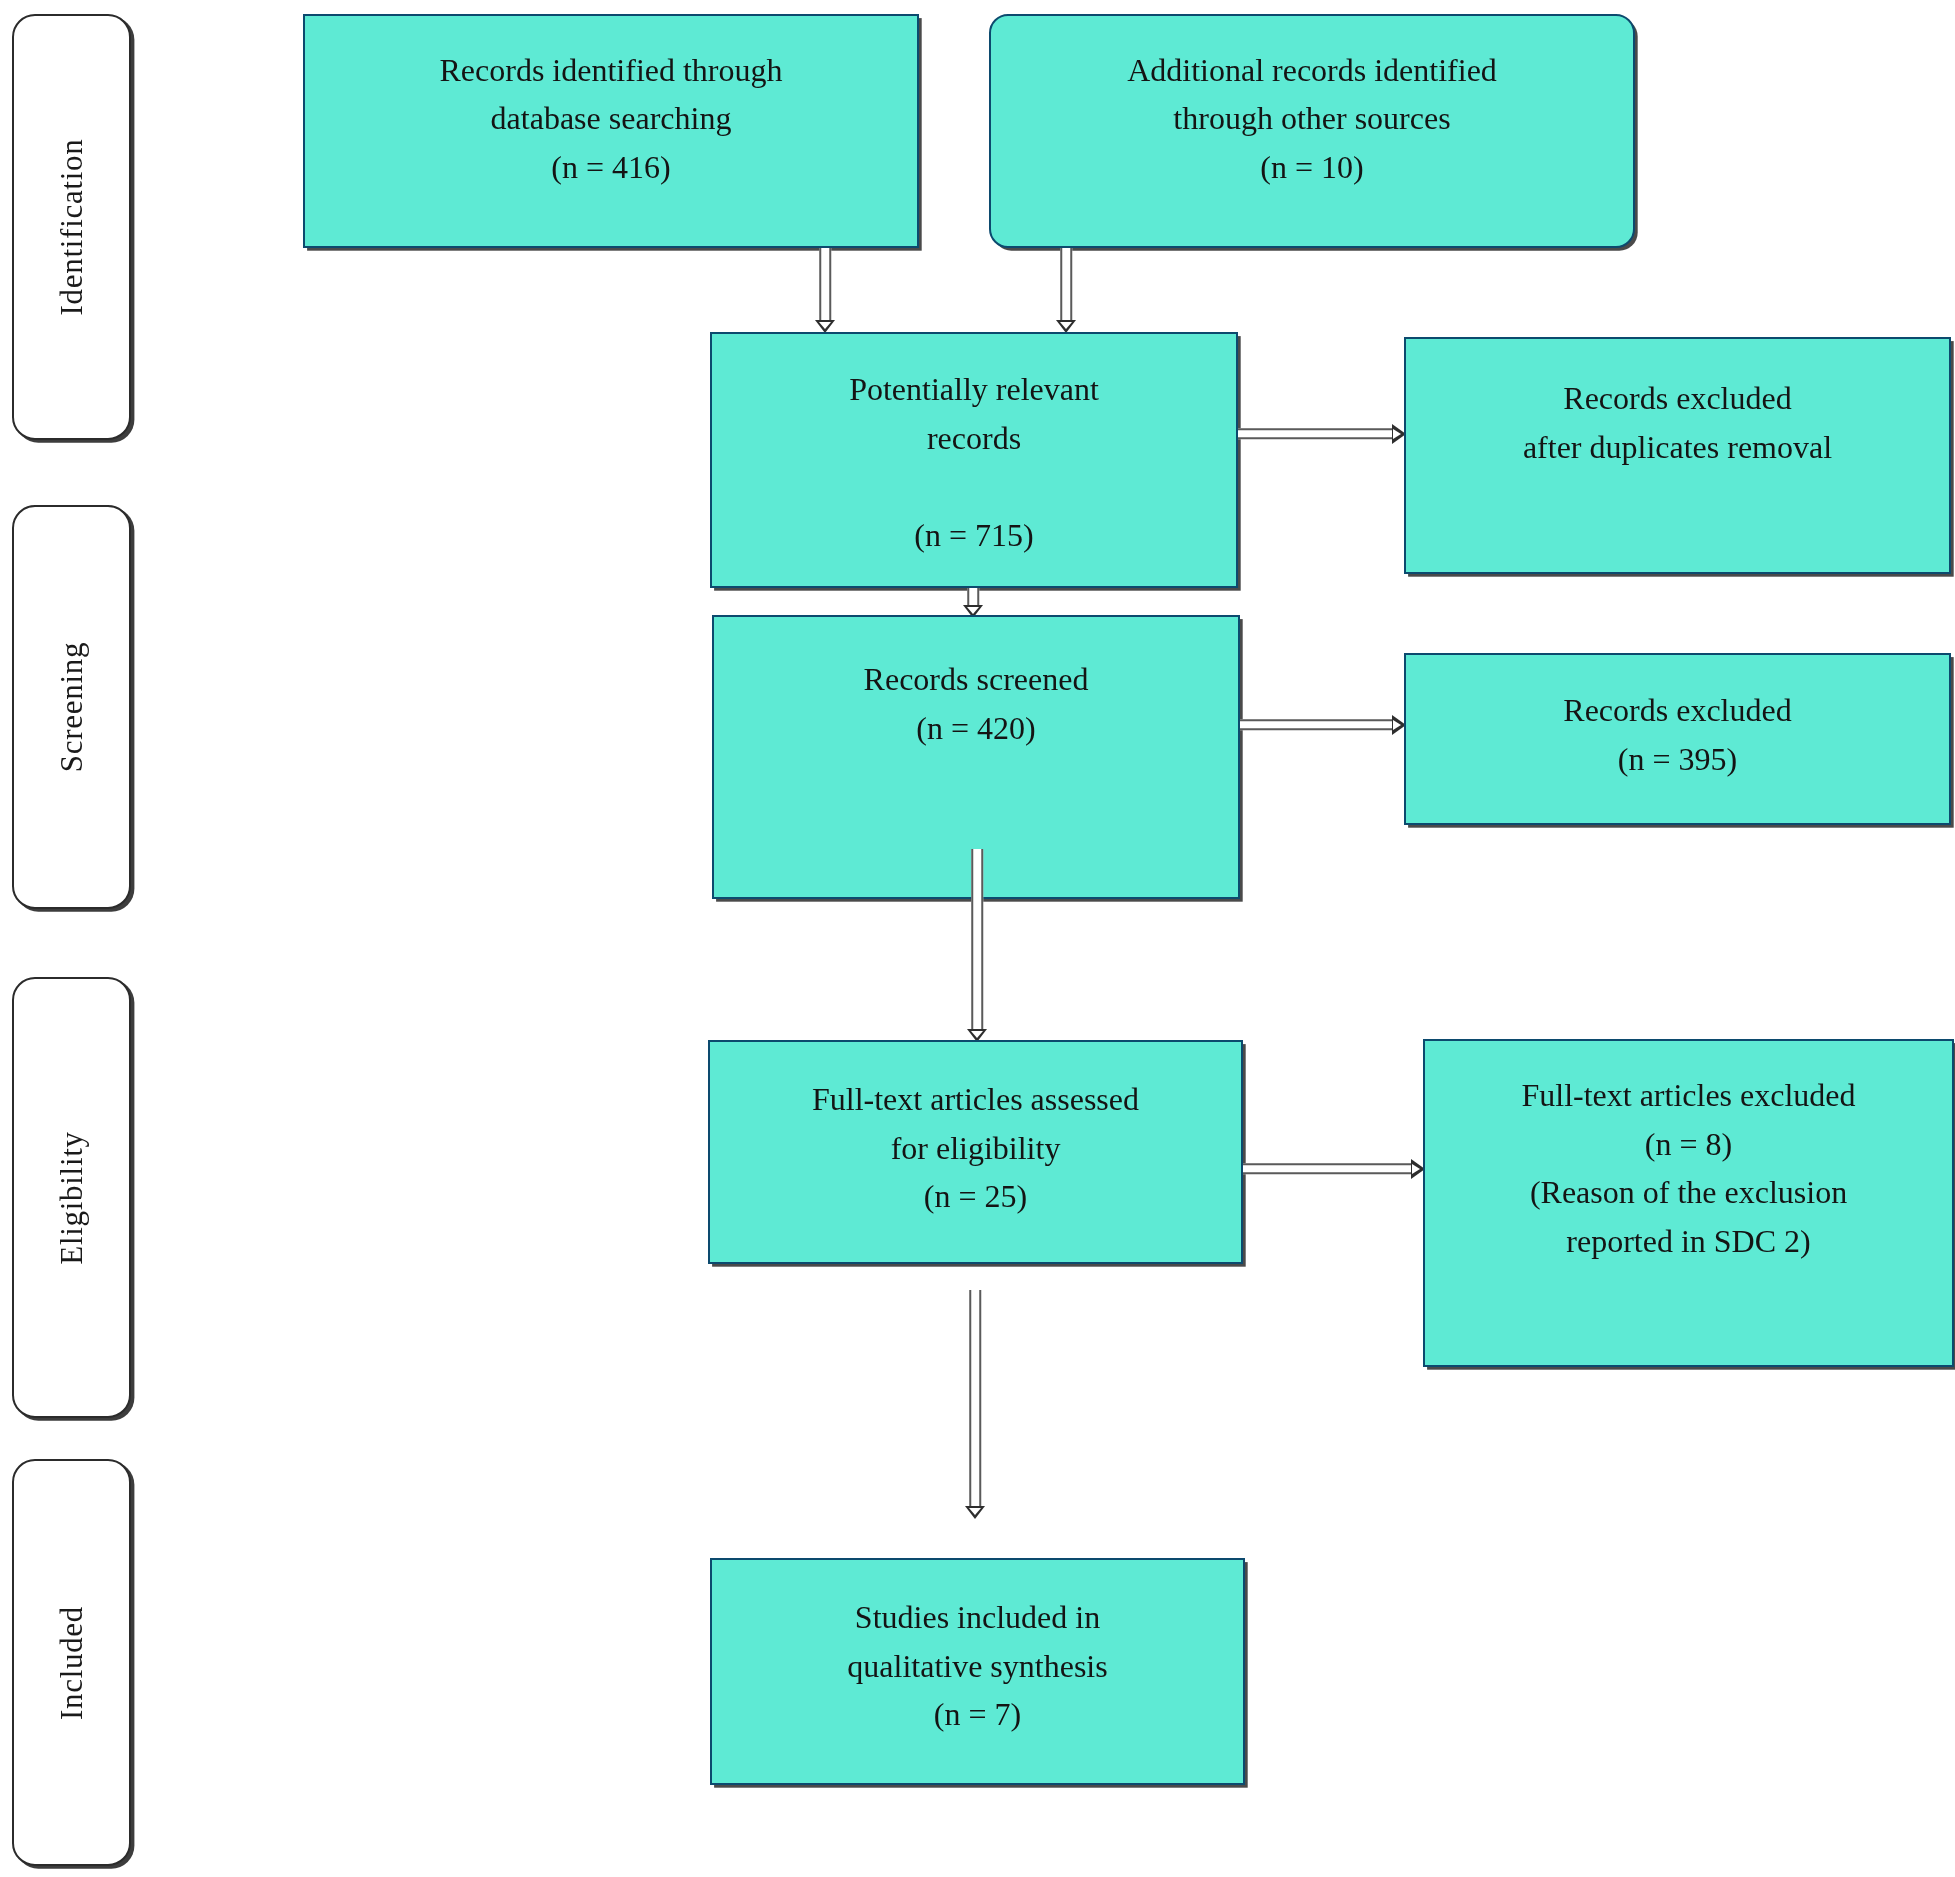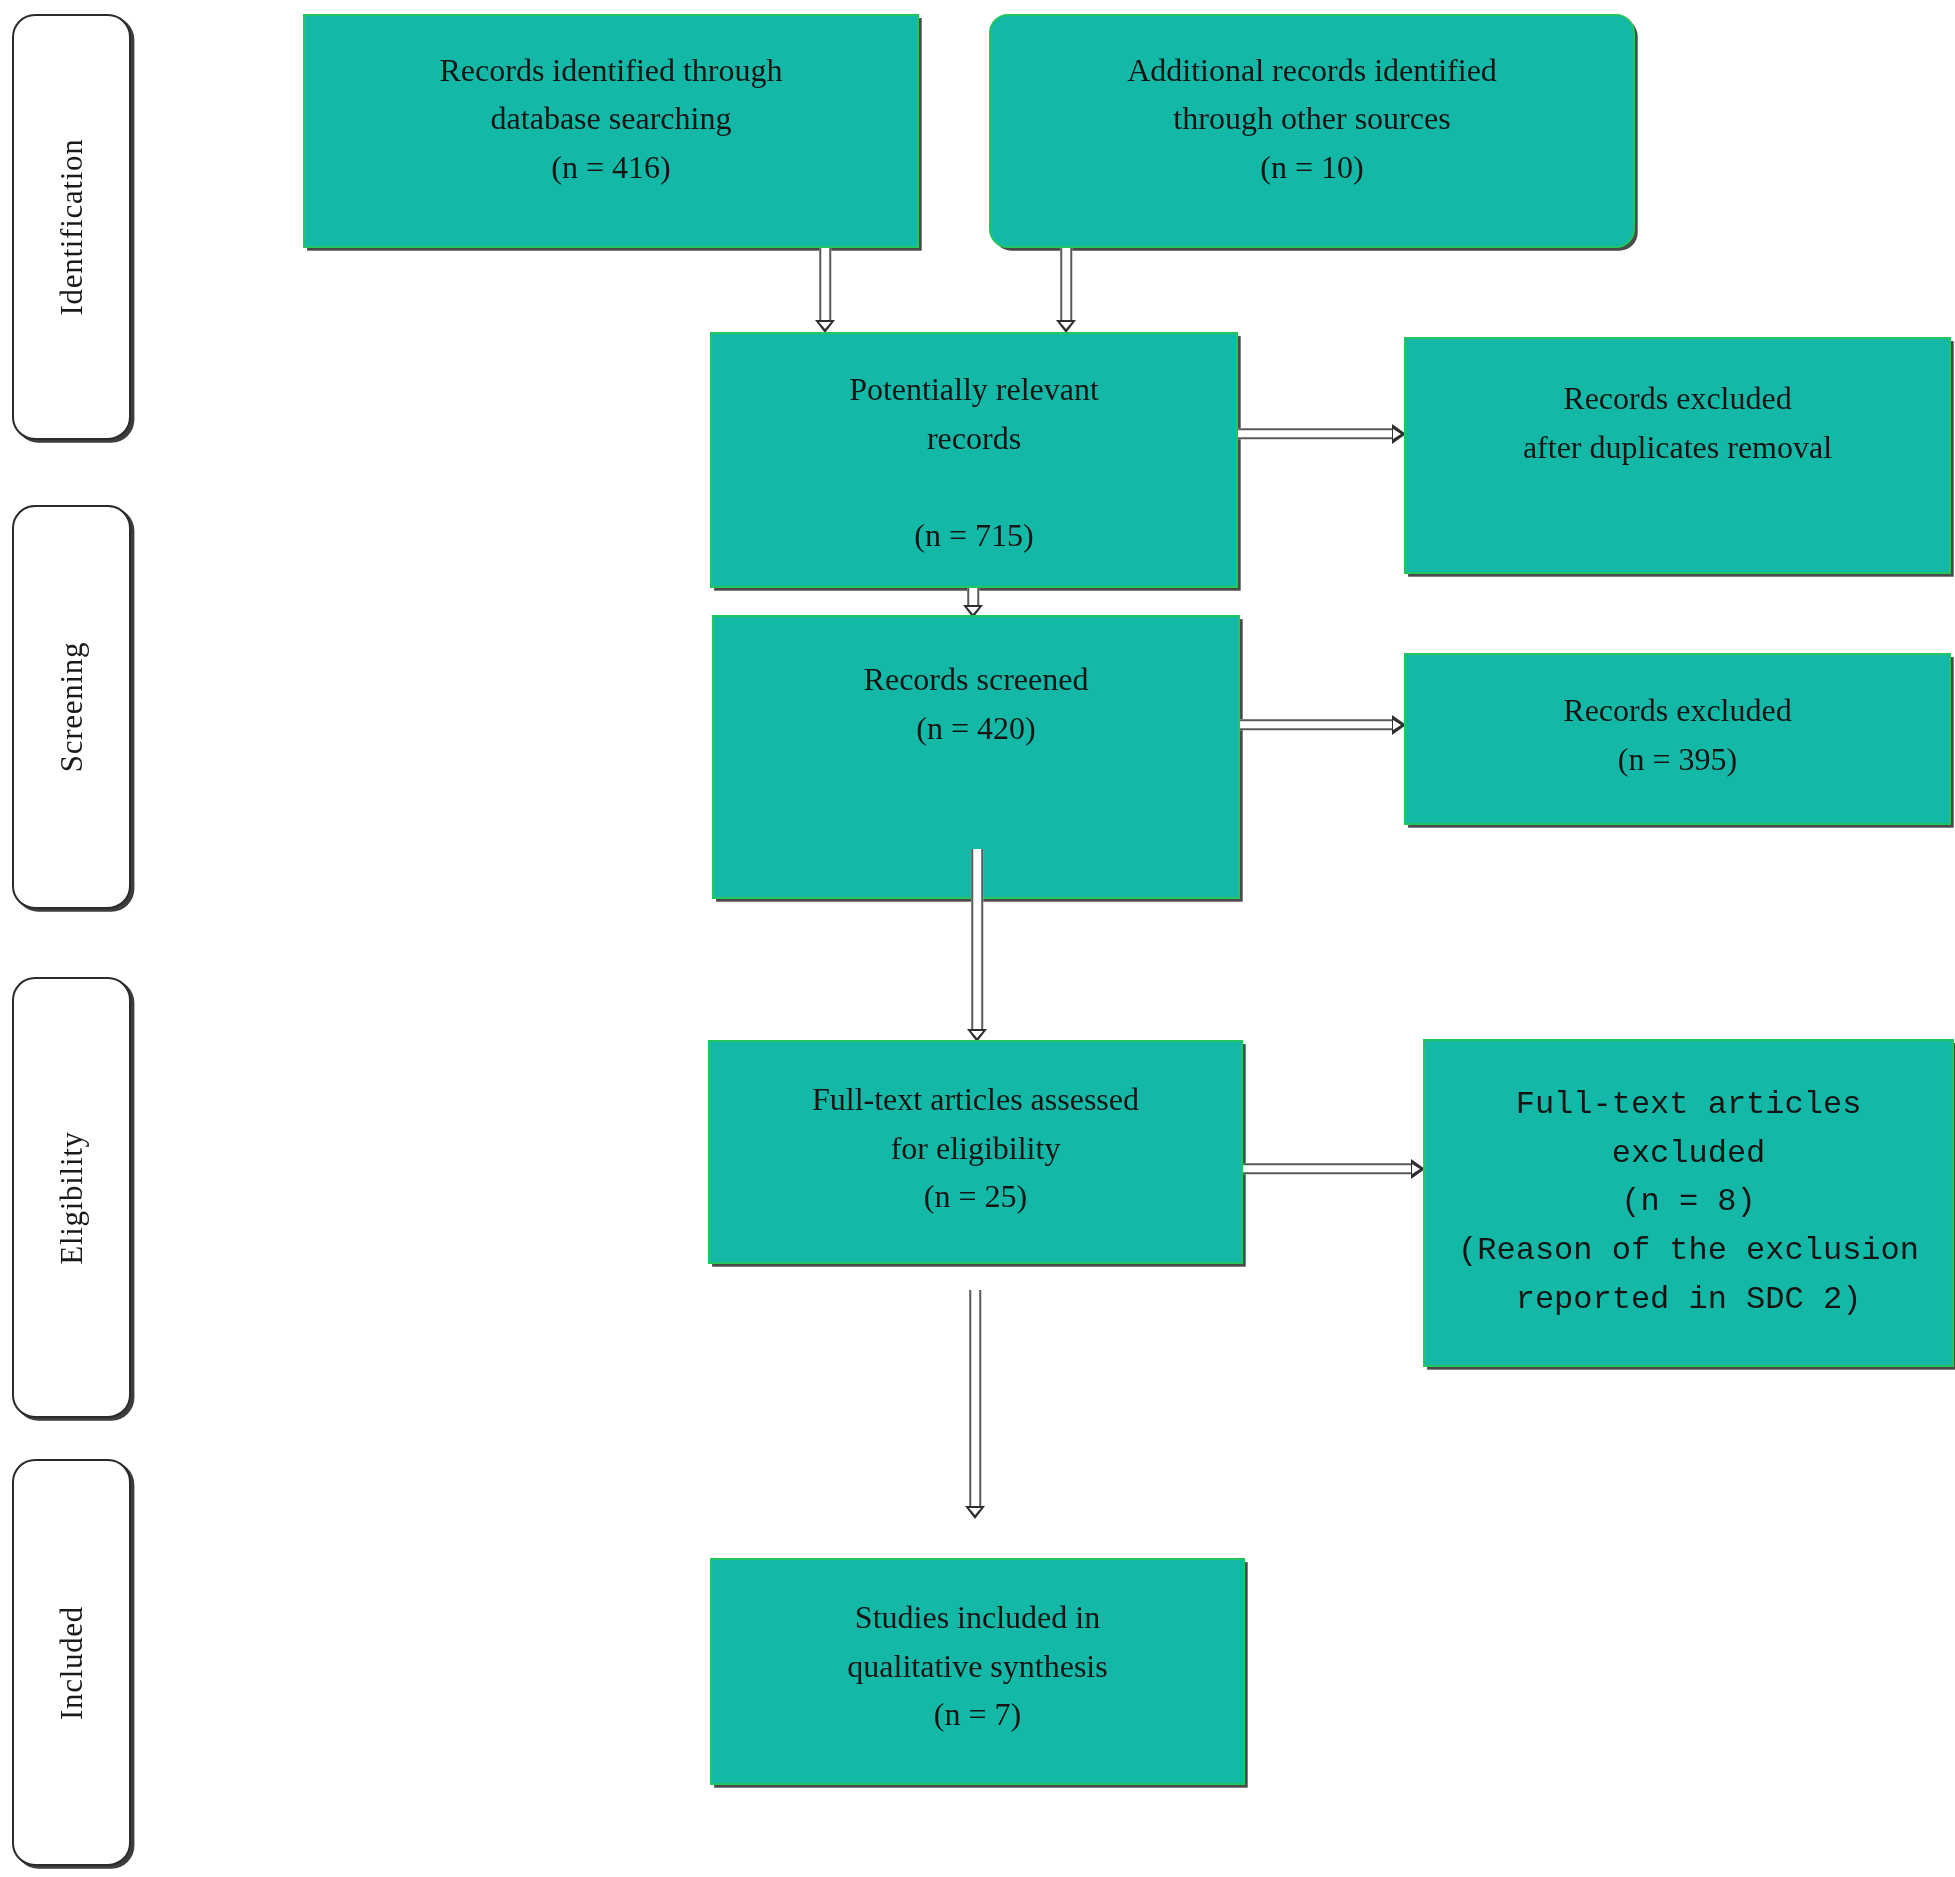--- a/index.html
+++ b/index.html
@@ -37,22 +37,22 @@
     font-size: 31px;
     letter-spacing: 0.7px;
     color: #1a1a1a;
     font-family: "Liberation Serif", "DejaVu Serif", serif;
   }
 
   
   .node {
     position: absolute;
     box-sizing: border-box;
-    background: #14b8a6;
-    border: 2px solid #22c55e;
+    background: #5eead4;
+    border: 2px solid #0c4a6e;
     box-shadow: 3.4px 3.4px 0 -0.7px #4a4a4a;
   }
   .node .node-text {
     position: absolute;
     left: 0;
     right: 0;
     text-align: center;
     font-size: 32px;
     line-height: 1.52;
     color: #141414;
@@ -247,21 +247,21 @@
     </div>
   </div>
 
   <div class="conn horiz" style="left:1243px; top:1157px; width:182px; height:23px;">
     <span class="shaft"></span>
     <span class="head"></span>
     <span class="head-inner"></span>
   </div>
 
   <div class="node" style="left:1423px; top:1039px; width:531px; height:328px;">
-    <div class="node-text" style="top:40px;font-family:Liberation Mono, monospace;">
+    <div class="node-text" style="top:30px;">
       <span class="ln">Full-text articles excluded</span>
       <span class="ln">(n = 8)</span>
       <span class="ln">(Reason of the exclusion</span>
       <span class="ln">reported in SDC 2)</span>
     </div>
   </div>
 
   <div class="conn vert" style="left:963px; top:1290px; width:24.4px; height:229px;">
     <span class="shaft"></span>
     <span class="head"></span>

